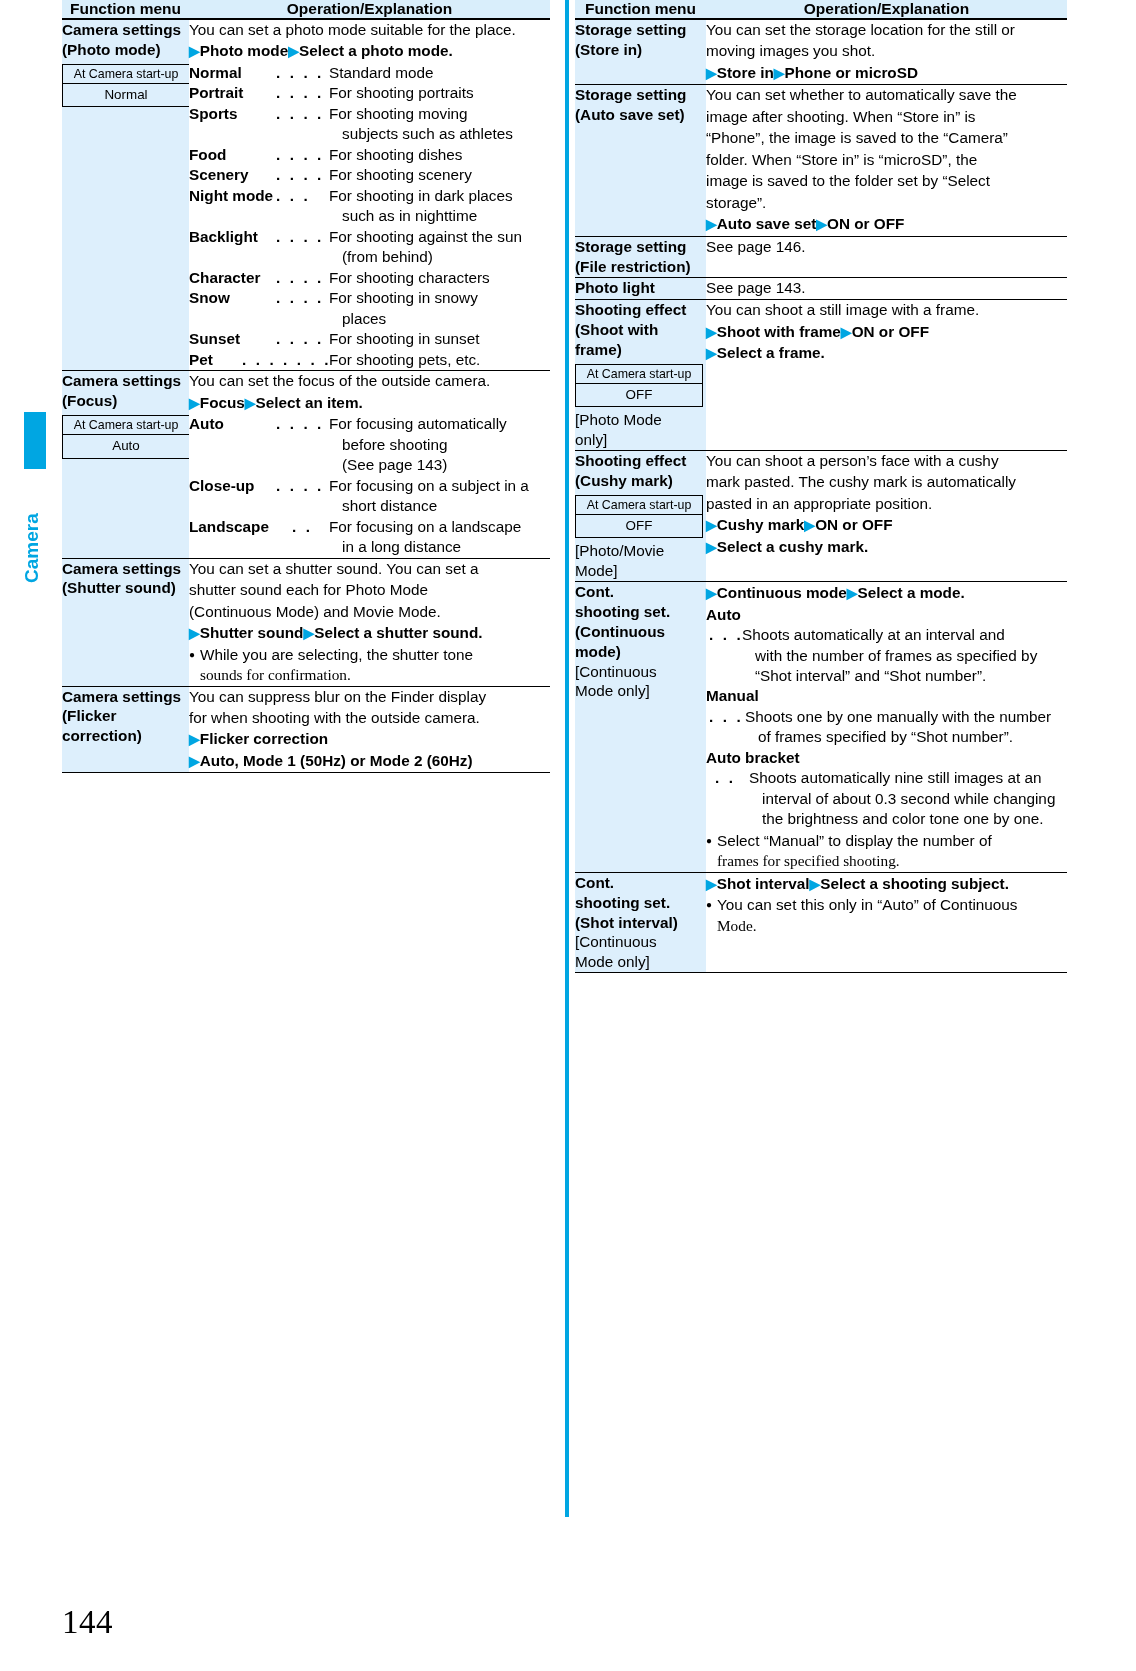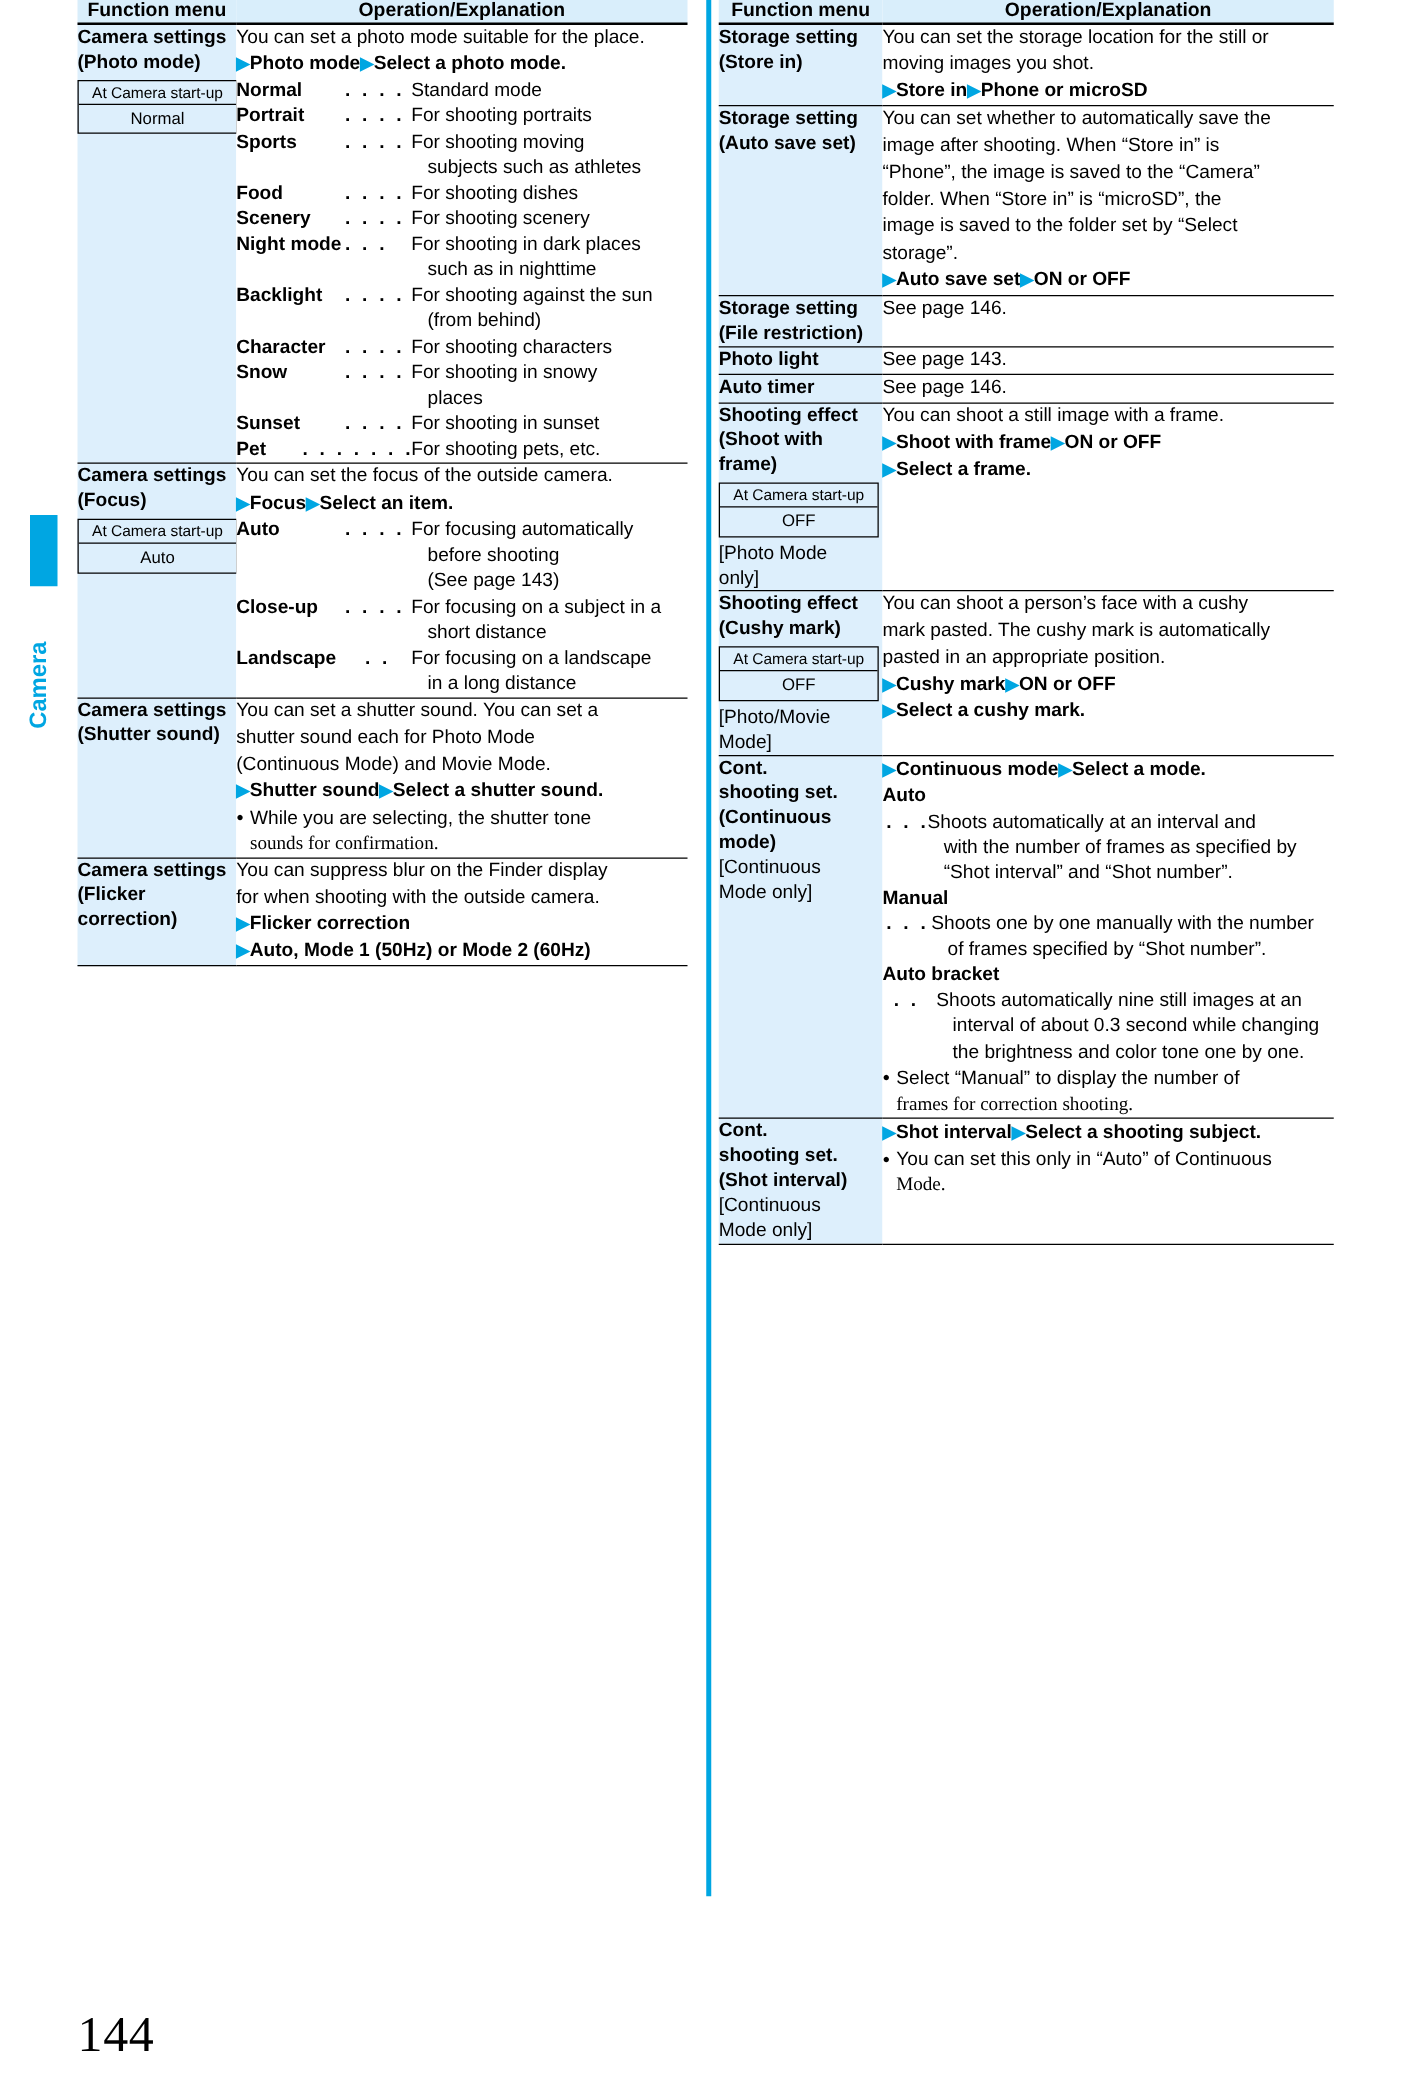--- a/index.html
+++ b/index.html
@@ -38,21 +38,21 @@
     font-size: 19px;
     letter-spacing: 0px;
     white-space: nowrap;
   }
 
   
   .page-number {
     position: absolute;
     left: 62px;
     top: 1604px;
-    font-size: 40px;
+    font-size: 33px;
     font-weight: normal;
     font-family: "Liberation Serif", serif;
     letter-spacing: 0.5px;
   }
 
   
   .center-rule {
     position: absolute;
     left: 565px;
     top: 0px;
@@ -444,28 +444,20 @@
 
       <tr>
         <td class="c-menu">
           <div>Photo light</div>
         </td>
         <td class="c-op">
           <div class="op-line">See page 143.</div>
         </td>
       </tr>
 
-      <tr>
-        <td class="c-menu">
-          <div>Auto timer</div>
-        </td>
-        <td class="c-op">
-          <div class="op-line">See page 146.</div>
-        </td>
-      </tr>
 
       <tr>
         <td class="c-menu">
           <div>Shooting effect</div>
           <div>(Shoot with</div>
           <div>frame)</div>
           <div class="startup-box">
             <div class="su-title">At Camera start-up</div>
             <div class="su-value">OFF</div>
           </div>
@@ -535,21 +527,21 @@
             <span class="dots" style="flex:0 0 31px;text-align:left;padding-left:9px">. .</span>
             <span class="defdesc-wrap">
               <span style="display:block">Shoots automatically nine still images at an</span>
               <span style="display:block;padding-left:13px">interval of about 0.3 second while changing</span>
               <span style="display:block;padding-left:13px">the brightness and color tone one by one.</span>
             </span>
           </div>
 
           <div class="bullet-line">
             <span>Select “Manual” to display the number of</span>
-            <span class="cont">frames for correction shooting.</span>
+            <span class="cont">frames for specified shooting.</span>
           </div>
         </td>
       </tr>
 
       <tr class="last-row">
         <td class="c-menu">
           <div>Cont.</div>
           <div>shooting set.</div>
           <div>(Shot interval)</div>
           <div class="plain">[Continuous</div>

